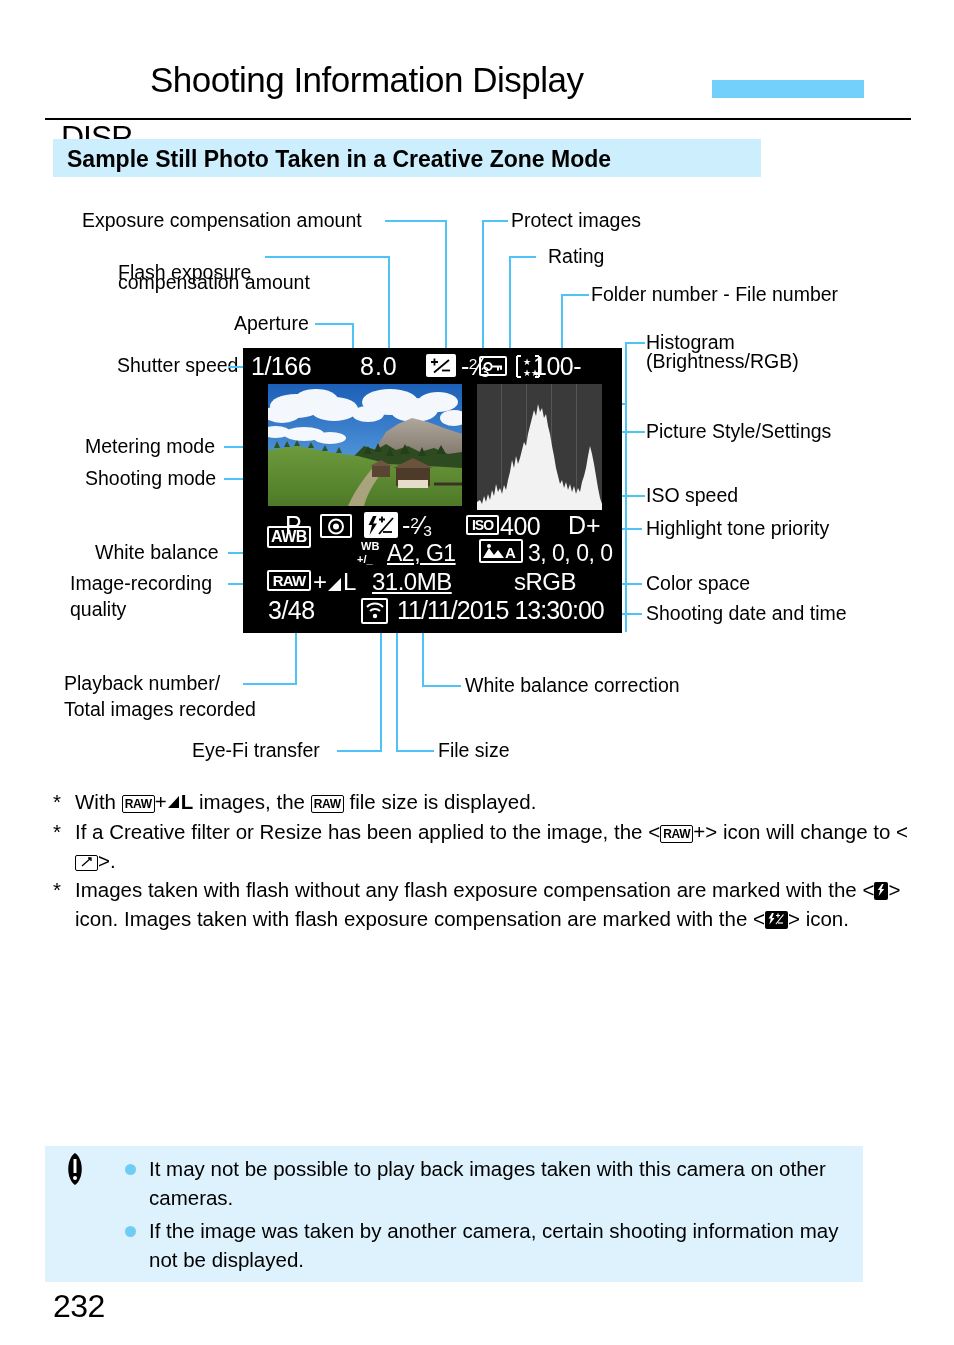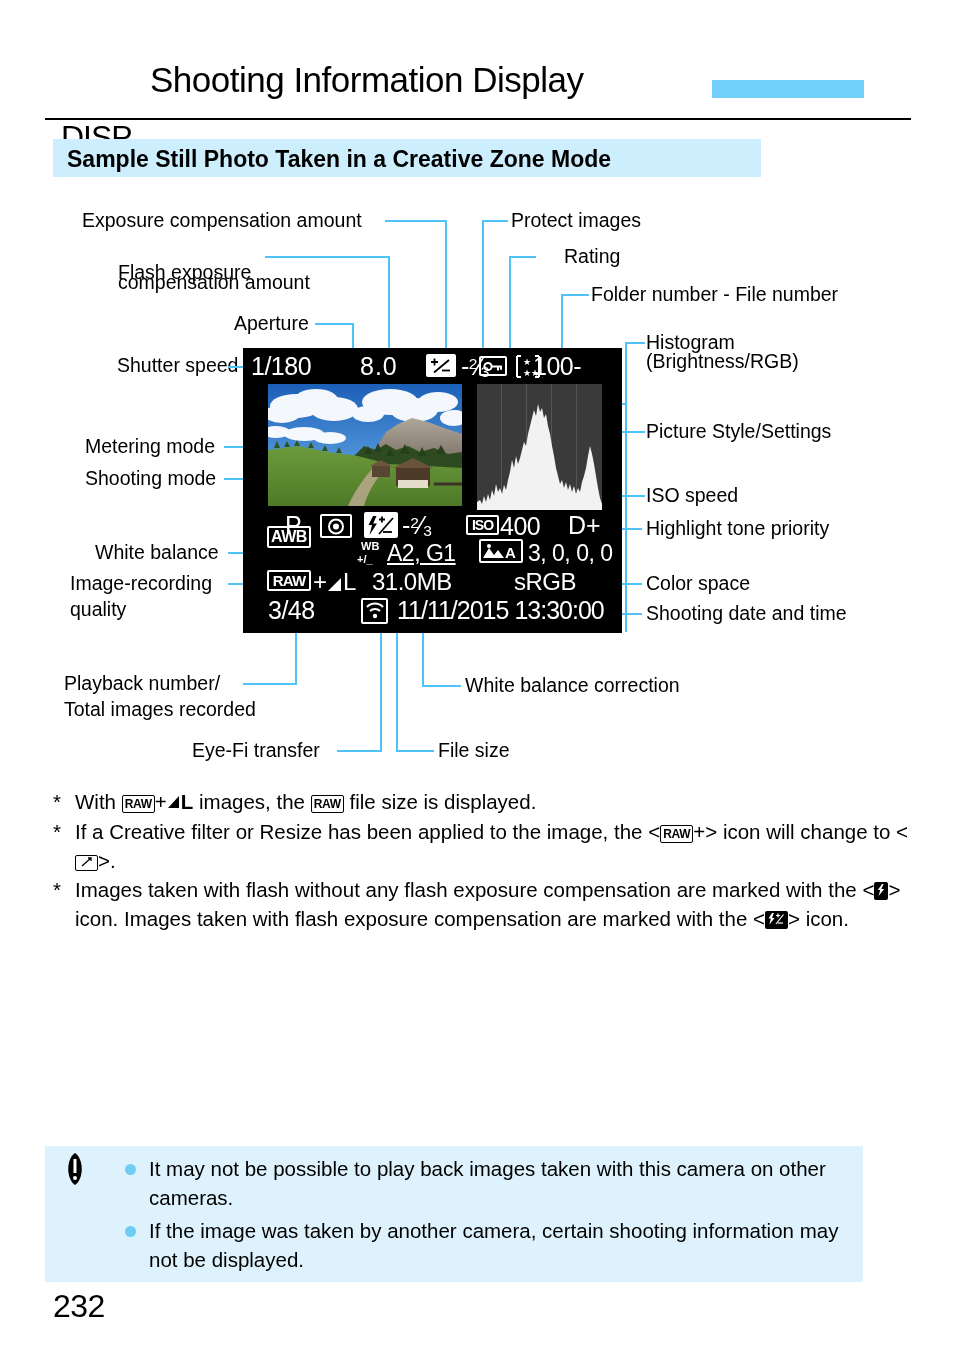--- a/index.html
+++ b/index.html
@@ -152,21 +152,21 @@
   
   #lcd-mode { left: 42px; top: 163px; font-size: 25px; }
   #lcd-fec-val { left: 122px; top: 163px; font-size: 25px; }
   #lcd-iso-val { left: 257px; top: 164px; font-size: 25px; letter-spacing:-0.5px;}
   #lcd-dplus { left: 325px; top: 163px; font-size: 25px; }
 
   #lcd-wbshift-val { left: 144px; top: 192px; font-size: 23px; letter-spacing:-0.5px;text-decoration:underline;}
   #lcd-pstyle-val { left: 285px; top: 192px; font-size: 23px; letter-spacing:-0.5px; }
 
   #lcd-quality-plus { left: 70px; top: 220px; font-size: 24px; }
-  #lcd-filesize { left: 129px; top: 220px; font-size: 24px; letter-spacing:-0.5px;}
+  #lcd-filesize { left: 129px; top: 220px; font-size: 24px; letter-spacing:-0.5px;text-decoration:underline;}
   #lcd-colorspace { left: 271px; top: 220px; font-size: 24px; letter-spacing:-0.5px;}
 
   #lcd-playback { left: 25px; top: 248px; font-size: 25px; letter-spacing:-0.5px;}
   #lcd-datetime { left: 154px; top: 248px; font-size: 25px; letter-spacing:-1px; }
 
   
   #footnotes {
     position: absolute;
     left: 53px; top: 787px; width: 870px;
     font-size: 20.5px;
@@ -256,21 +256,21 @@
   <div class="lead h" style="left:315px; top:323px; width:39px;"></div>
   <div class="lead v" style="left:352px; top:323px; height:35px;"></div>
 
   <div class="callout hit" style="left:95px; top:354px;margin-left:22px;">Shutter speed</div>
   <div class="lead h" style="left:228px; top:366px; width:26px;"></div>
 
   <div class="callout hit" style="left:511px; top:209px;">Protect images</div>
   <div class="lead h" style="left:482px; top:220px; width:26px;"></div>
   <div class="lead v" style="left:482px; top:220px; height:136px;"></div>
 
-  <div class="callout hit" style="left:564px; top:245px;text-align:center;">Rating</div>
+  <div class="callout hit" style="left:548px; top:245px;text-align:center;">Rating</div>
   <div class="lead h" style="left:509px; top:256px; width:27px;"></div>
   <div class="lead v" style="left:509px; top:256px; height:100px;"></div>
 
   <div class="callout hit" style="left:591px; top:283px;">Folder number - File number</div>
   <div class="lead h" style="left:561px; top:294px; width:28px;"></div>
   <div class="lead v" style="left:561px; top:294px; height:62px;"></div>
 
   <div class="callout hit" style="left:646px; top:331px;">Histogram</div>
   <div class="callout hit" style="left:646px; top:350px;">(Brightness/RGB)</div>
   <div class="lead h" style="left:625px; top:342px; width:20px;"></div>
@@ -323,21 +323,21 @@
   <div class="callout hit" style="left:438px; top:739px;">File size</div>
   <div class="lead h" style="left:396px; top:750px; width:38px;"></div>
   <div class="lead v" style="left:396px; top:633px; height:118px;"></div>
 
   <div class="callout hit" style="left:465px; top:674px;">White balance correction</div>
   <div class="lead h" style="left:422px; top:685px; width:39px;"></div>
   <div class="lead v" style="left:422px; top:633px; height:54px;"></div>
 
   <div id="lcd" class="hit">
 
-    <span class="lcd-text" id="lcd-shutter">1/180</span>
+    <span class="lcd-text" id="lcd-shutter">1/166</span>
     <span class="lcd-text" id="lcd-aperture">8.0</span>
 
     <span class="icon-solid" style="left:183px; top:6px; width:30px; height:23px;">
       <svg width="24" height="18" viewBox="0 0 24 18" aria-hidden="true">
         <path d="M2 5 h7 M5.5 1.5 v7" stroke="#000" stroke-width="1.8" fill="none"></path>
         <path d="M13 13.5 h8" stroke="#000" stroke-width="1.8" fill="none"></path>
         <path d="M20 3 L5 15.5" stroke="#000" stroke-width="1.8" fill="none"></path>
       </svg>
     </span>
     <span class="lcd-text frac" id="lcd-expcomp-val"><span>-</span><sup>2</sup>⁄<sub>3</sub></span>

